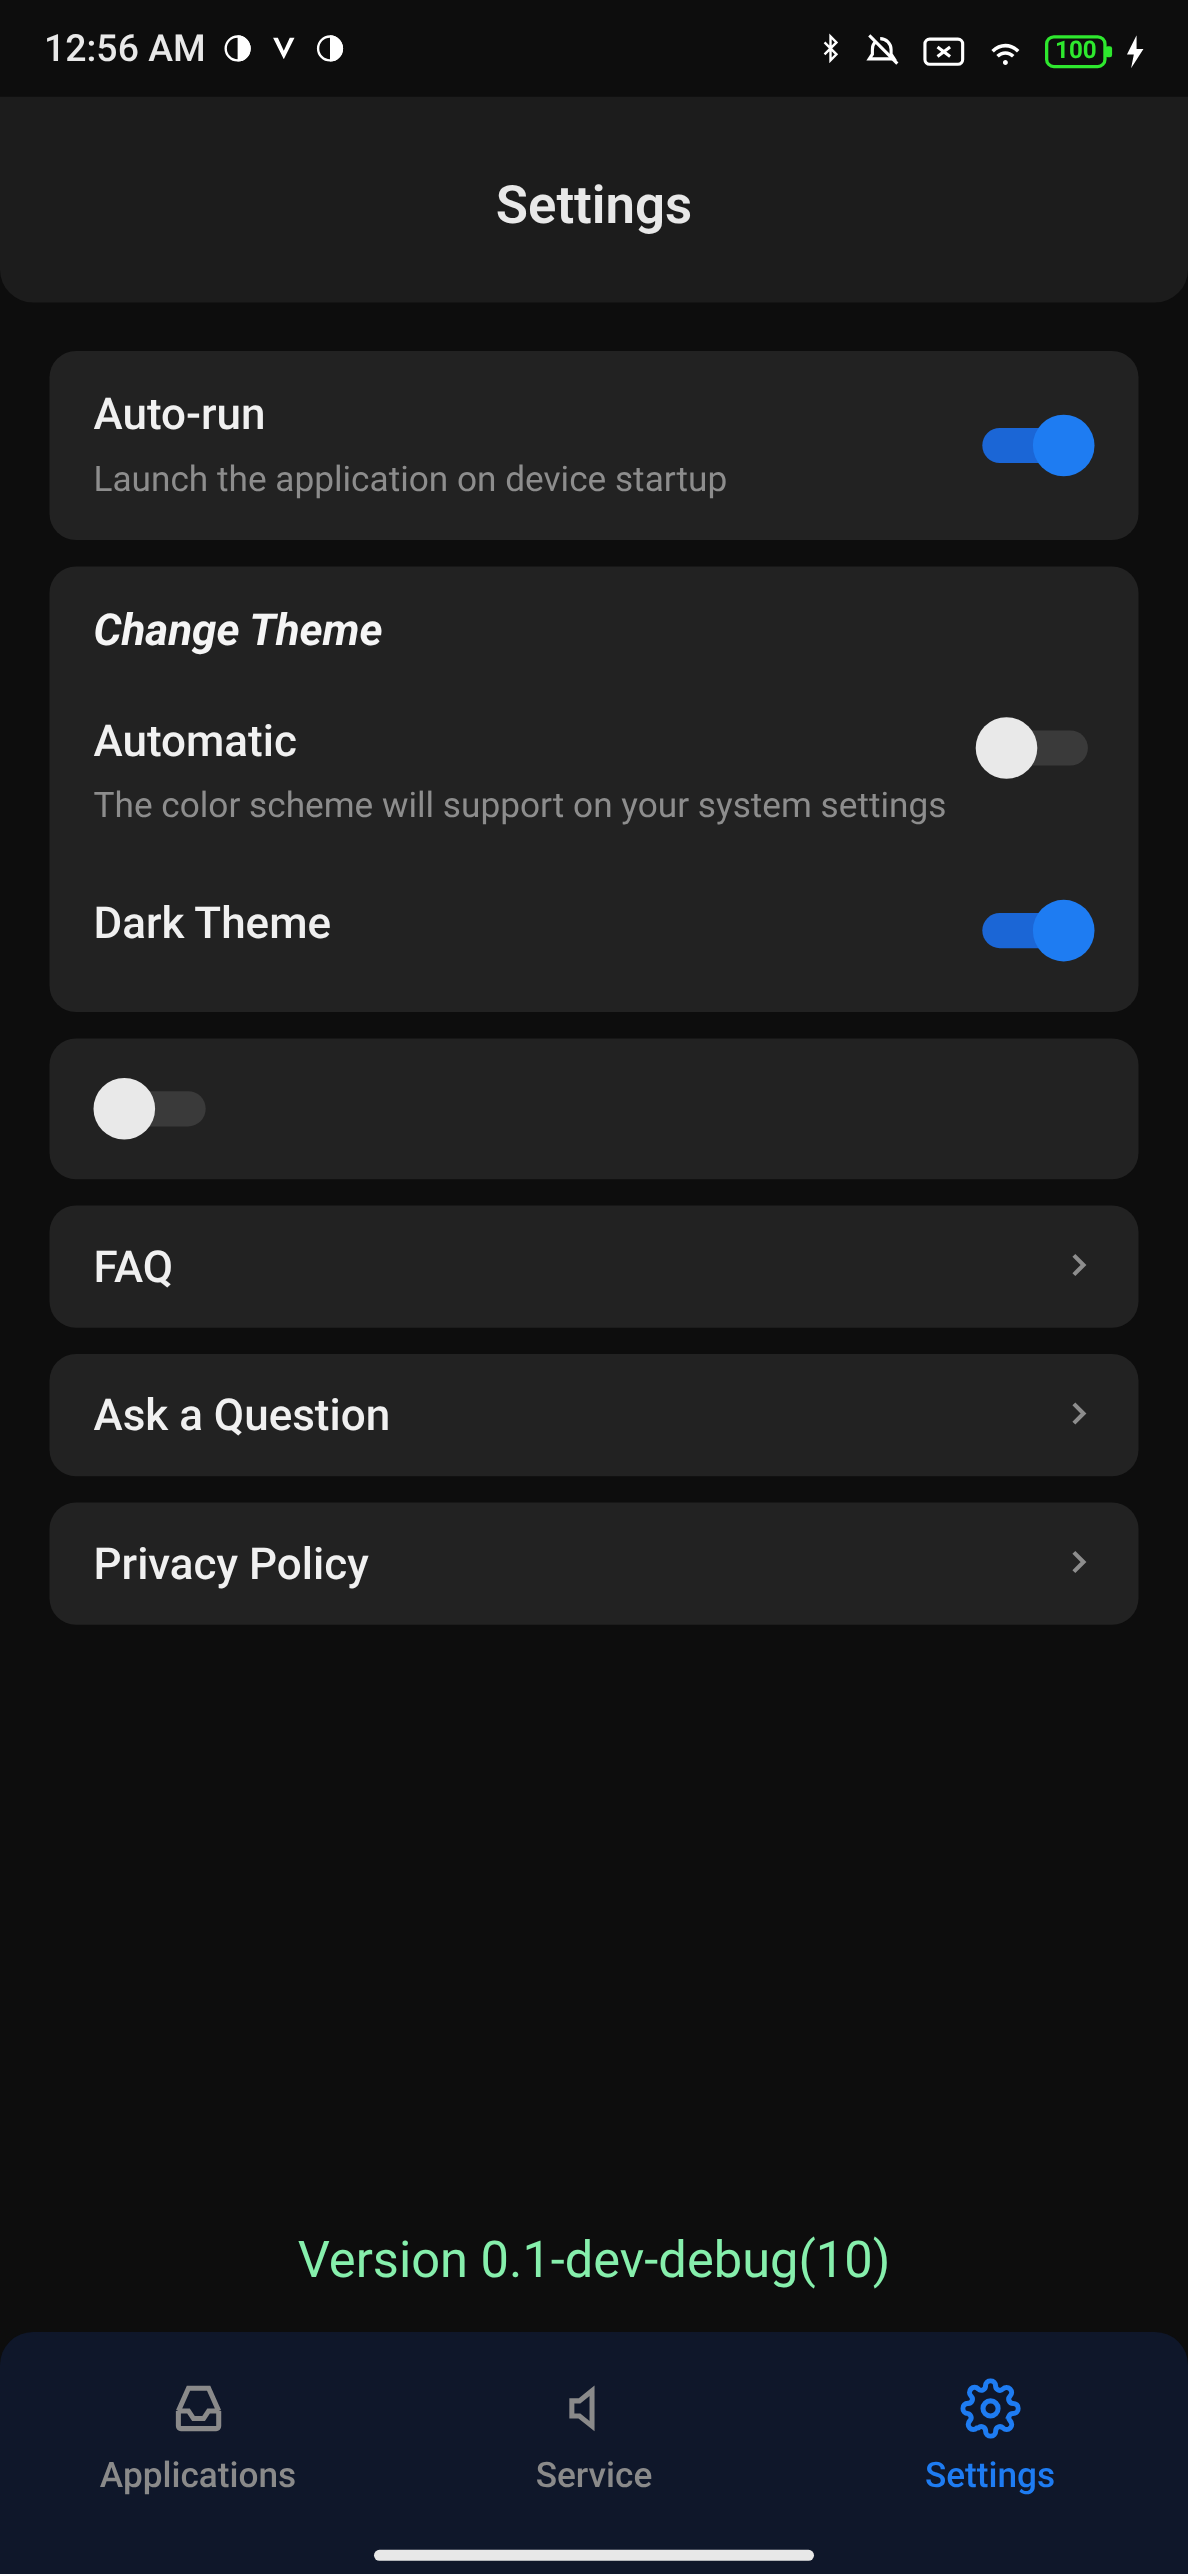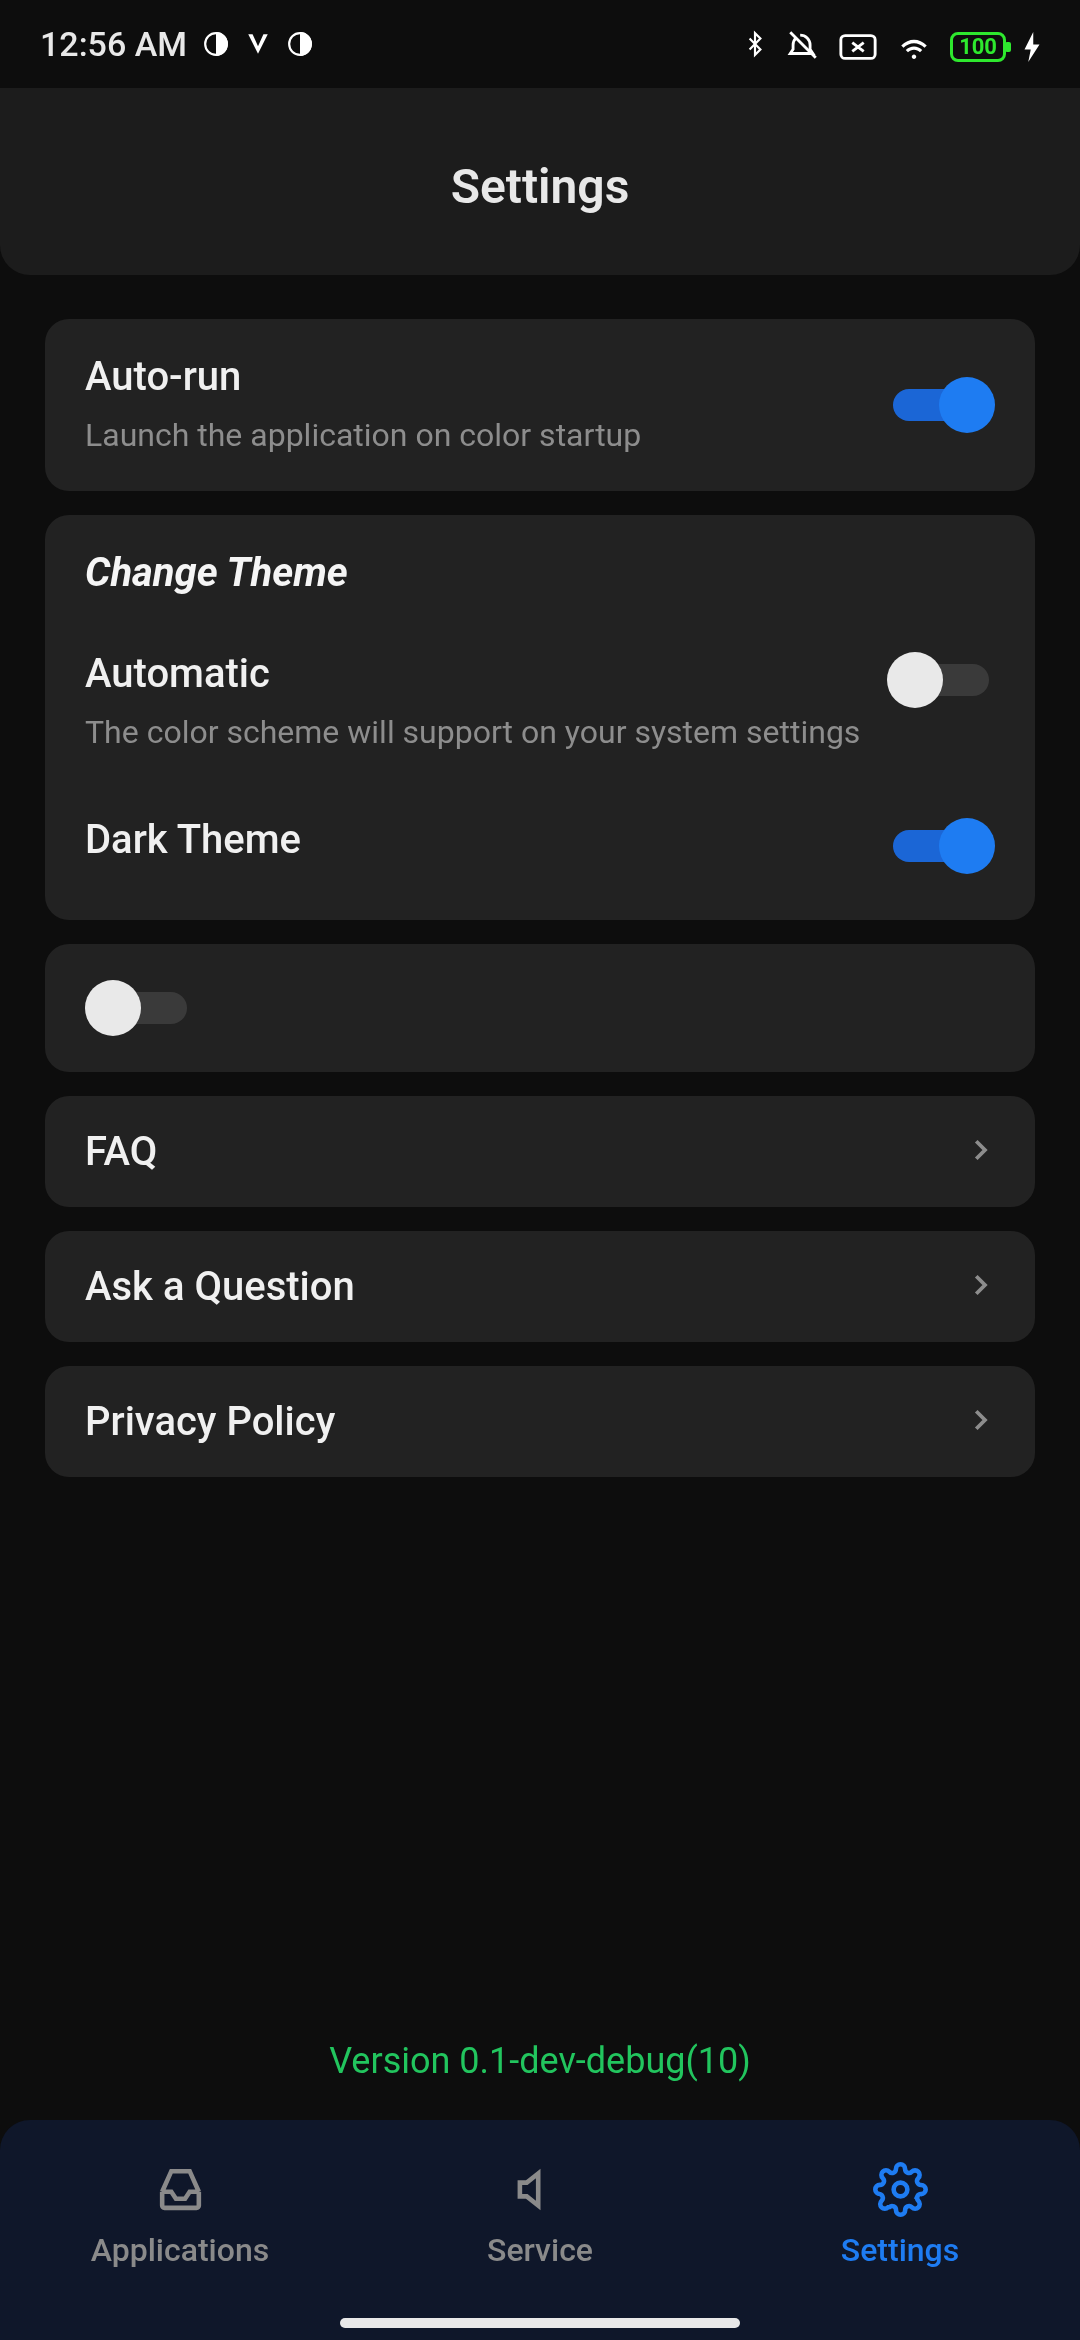--- a/index.html
+++ b/index.html
@@ -162,22 +162,22 @@
     align-items: center;
     justify-content: space-between;
   }
   .chevron {
     color: #8d8d8d;
     flex-shrink:0;
   }
   
   .version {
     text-align: center;
-    color: #22c55e;
-    font-size: 36px;
+    color: #86efac;
+    font-size: 46px;
     padding: 38px 0;
   }
   
   .bottom-nav {
     height: 220px;
     background: #0f172a;
     display: flex;
     border-radius: 30px 30px 0 0;
   }
   .nav-item {
@@ -266,21 +266,21 @@
   <div class="header">
     <h1>Settings</h1>
   </div>
 
   <div class="content">
 
     <div class="card">
       <div class="row">
         <div class="row-text">
           <div class="title">Auto-run</div>
-          <div class="subtitle">Launch the application on color startup</div>
+          <div class="subtitle">Launch the application on device startup</div>
         </div>
         <div class="toggle on">
           <div class="track"></div>
             <div class="thumb"></div>
         </div>
       </div>
     </div>
 
     <div class="card">
       <div class="section-title">Change Theme</div>

